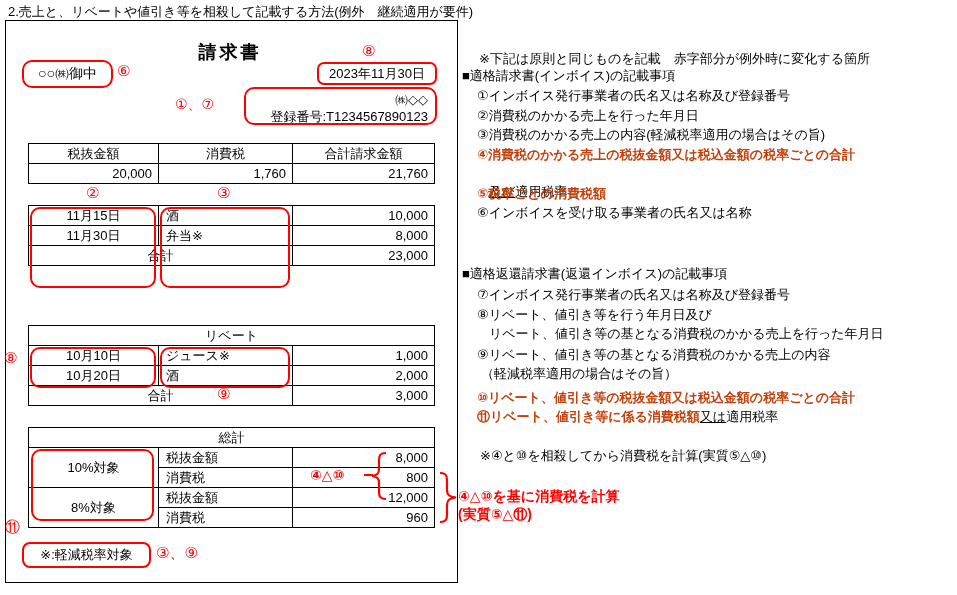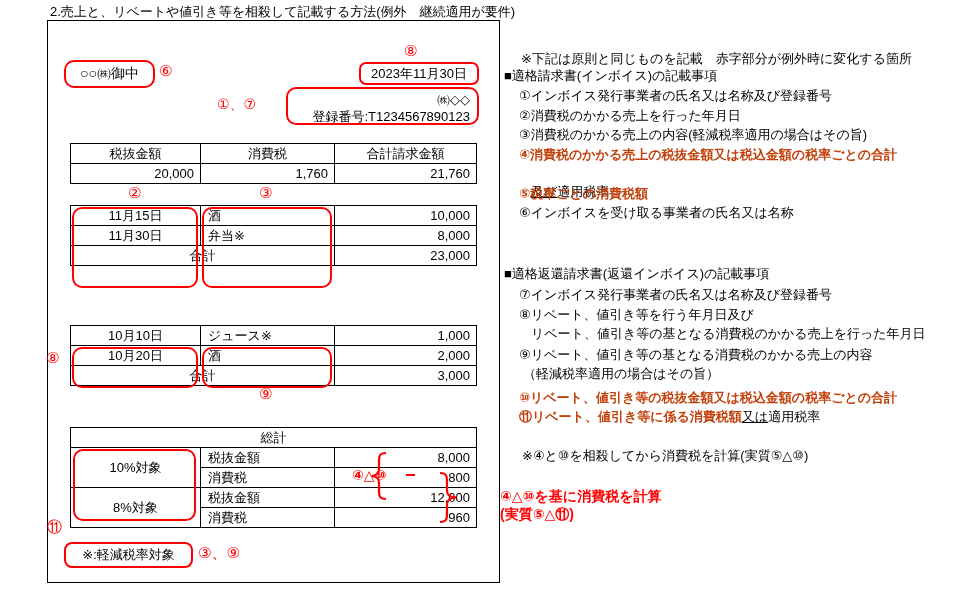--- a/index.html
+++ b/index.html
@@ -2,21 +2,21 @@
 <html><head>
 <meta charset="utf-8">
 <style>
   * { margin:0; padding:0; box-sizing:border-box; }
   html,body { background:#fff; }
   .page {
     position:relative; width:957px; height:595px; background:#ffffff;
     font-family:"Liberation Sans","DejaVu Sans",sans-serif;
     font-size:13px; color:#000; overflow:hidden;
   }
-  .abs { position:absolute;margin-left:42px; }
+  .abs { position:absolute; }
   .red { color:#c2410c;font-weight:bold; }
   .page-title { left:8px; top:3px; font-size:13px; white-space:nowrap; }
   .invoice-box { left:5px; top:20px; width:453px; height:563px; border:1px solid #000; background:#fff; }
   .doc-title { left:150px; top:40px; width:160px; text-align:center; font-size:18px; font-weight:bold; letter-spacing:3px; }
   .redbox { border:2px solid #ff0000; border-radius:10px; background:transparent; }
   .mark { color:#ff0000; font-size:15px; line-height:1; white-space:nowrap; }
   .addr-box { left:22px; top:60px; width:91px; height:28px; display:flex; align-items:center; justify-content:center; font-size:14px; }
   .date-box { left:317px; top:62px; width:120px; height:23px; border-radius:7px; display:flex; align-items:center; justify-content:center; }
   .issuer-box { left:244px; top:87px; width:193px; height:38px; padding:2px 7px 0 0; text-align:right; line-height:17px; }
   table { border-collapse:collapse; table-layout:fixed; }
@@ -37,20 +37,21 @@
 </style>
 </head>
 <body>
 
 <div class="page">
 
   <div class="abs page-title">2.売上と、リベートや値引き等を相殺して記載する方法(例外　継続適用が要件)</div>
 
   <div class="abs invoice-box"></div>
 
+  <div class="abs doc-title">請求書</div>
 
   <div class="abs redbox addr-box">
     <span>○○㈱御中</span>
   </div>
   <div class="abs mark" style="left:117px; top:63px;">⑥</div>
 
   <div class="abs mark" style="left:362px; top:43px;">⑧</div>
   <div class="abs redbox date-box">
     <span>2023年11月30日</span>
   </div>
@@ -110,20 +111,23 @@
   <div class="abs redbox" style="left:160px; top:207px; width:130px; height:81px;"></div>
 
   <div class="abs mark" style="left:4px; top:350px;">⑧</div>
   <table class="abs t-rebate">
     <colgroup>
         <col class="col-a">
         <col class="col-b">
         <col class="col-c">
       </colgroup>
     <tbody>
+        <tr>
+      <td class="c" colspan="3">リベート</td>
+    </tr>
     <tr>
       <td class="c">10月10日</td>
       <td class="l">ジュース※</td>
       <td class="r">1,000</td>
     </tr>
     <tr>
       <td class="c">10月20日</td>
       <td class="l">酒</td>
       <td class="r">2,000</td>
     </tr>

